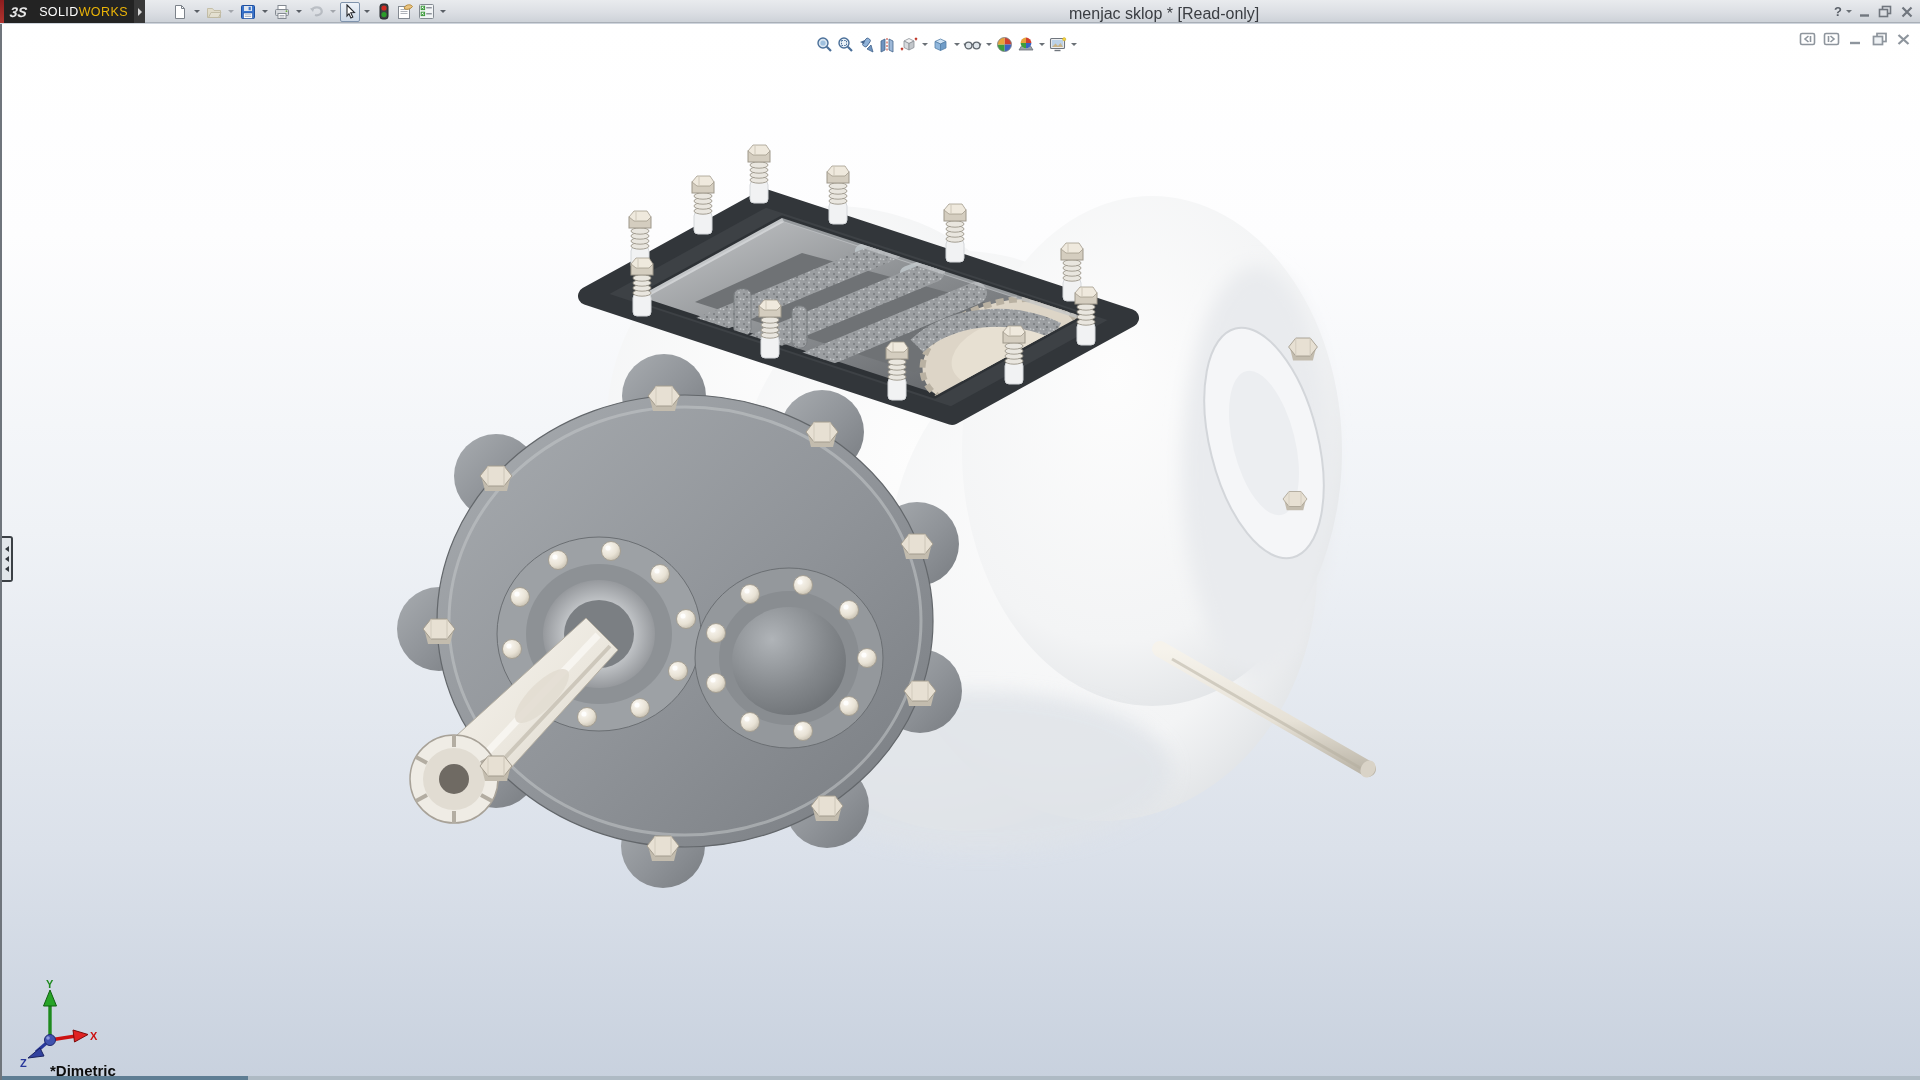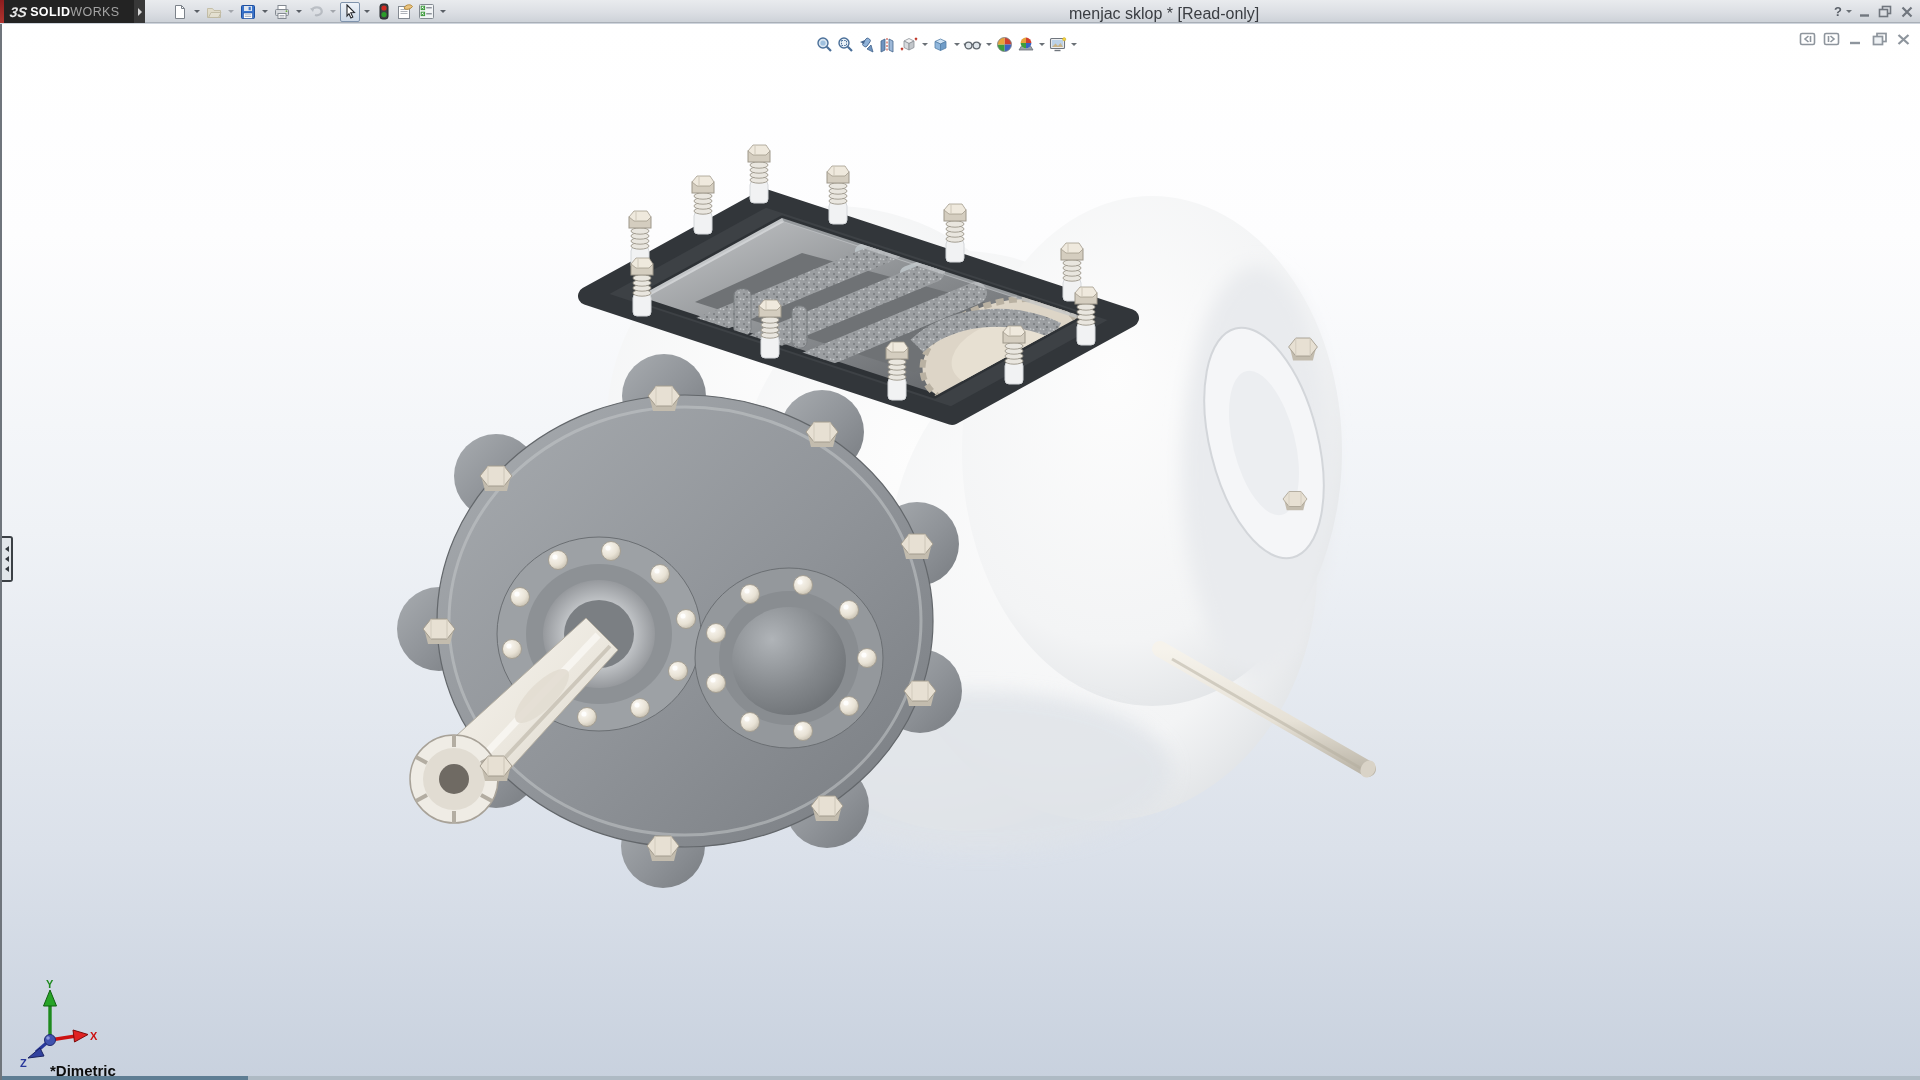--- a/index.html
+++ b/index.html
@@ -6,22 +6,22 @@
   html,body { width:1920px; height:1080px; overflow:hidden; font-family:"Liberation Sans",sans-serif; }
   body { background:#cfd5dd; }
 
   
   .titlebar { position:absolute; left:0; top:0; width:1920px; height:23px;
     background:linear-gradient(180deg,#e9ebee 0%,#dcdfe4 55%,#cdd2d8 100%);
     border-bottom:1px solid #a9afb7; z-index:50; }
   .logo { position:absolute; left:0; top:0; width:134px; height:23px; background:#232323; display:flex; align-items:center; }
   .logo-red { position:absolute; left:0; top:0; width:4px; height:23px; background:linear-gradient(180deg,#8e1d1e,#b03530); }
   .logo-glyph { margin-left:10px; color:#e8e8e8; font-size:14px; font-weight:bold; font-style:italic; transform:skewX(-8deg); }
-  .logo-bold { margin-left:3px; color:#ffffff; font-weight:bold; font-size:12.5px; letter-spacing:.4px; }
-  .logo-light { color:#a3a3a3; font-weight:400; font-size:12.5px; letter-spacing:.4px; }
+  .logo-bold { margin-left:12px; color:#ffffff; font-weight:normal; font-size:12.5px; letter-spacing:.4px; }
+  .logo-light { color:#eab308; font-weight:400; font-size:12.5px; letter-spacing:.4px; }
   .logo-arrow { position:absolute; left:134px; top:0; width:11px; height:23px; background:#383838; display:flex; align-items:center; justify-content:center; }
   .logo-arrow i { width:0; height:0; border-left:4px solid #d8d8d8; border-top:4px solid transparent; border-bottom:4px solid transparent; }
 
   .tb-icons { position:absolute; left:170px; top:1px; height:21px; display:flex; align-items:center; }
   .tb-btn { width:20px; height:20px; display:flex; align-items:center; justify-content:center; margin-right:1px; }
   .tb-btn.pressed { border:1px solid #7f93ac; background:linear-gradient(180deg,#eef3f9,#ccd8e6); border-radius:2px; }
   .tb-dd { width:11px; height:20px; display:flex; align-items:center; justify-content:center; margin-right:2px; }
   .tb-dd i { width:0; height:0; border-top:3px solid #5a5f66; border-left:3px solid transparent; border-right:3px solid transparent; }
   .dis { opacity:.45; }
 

